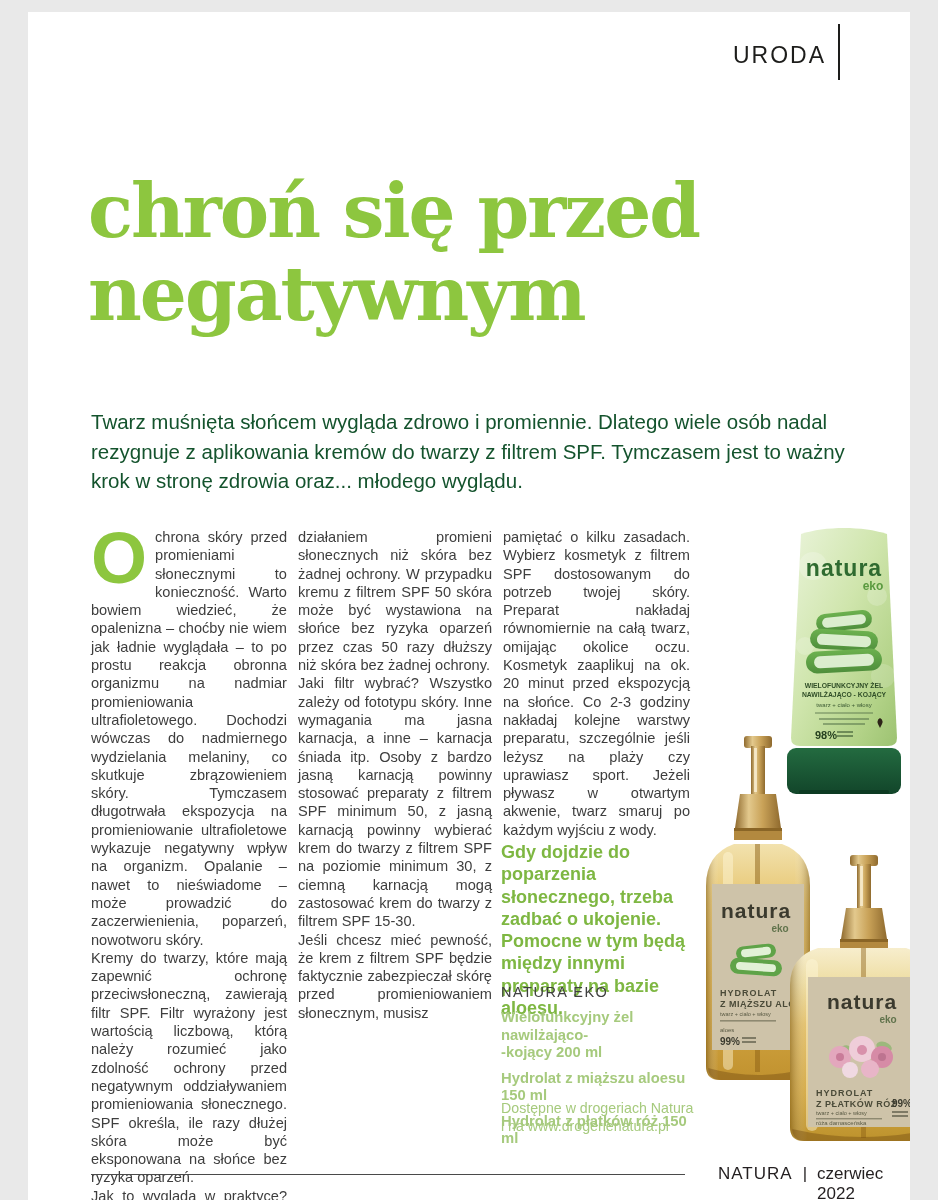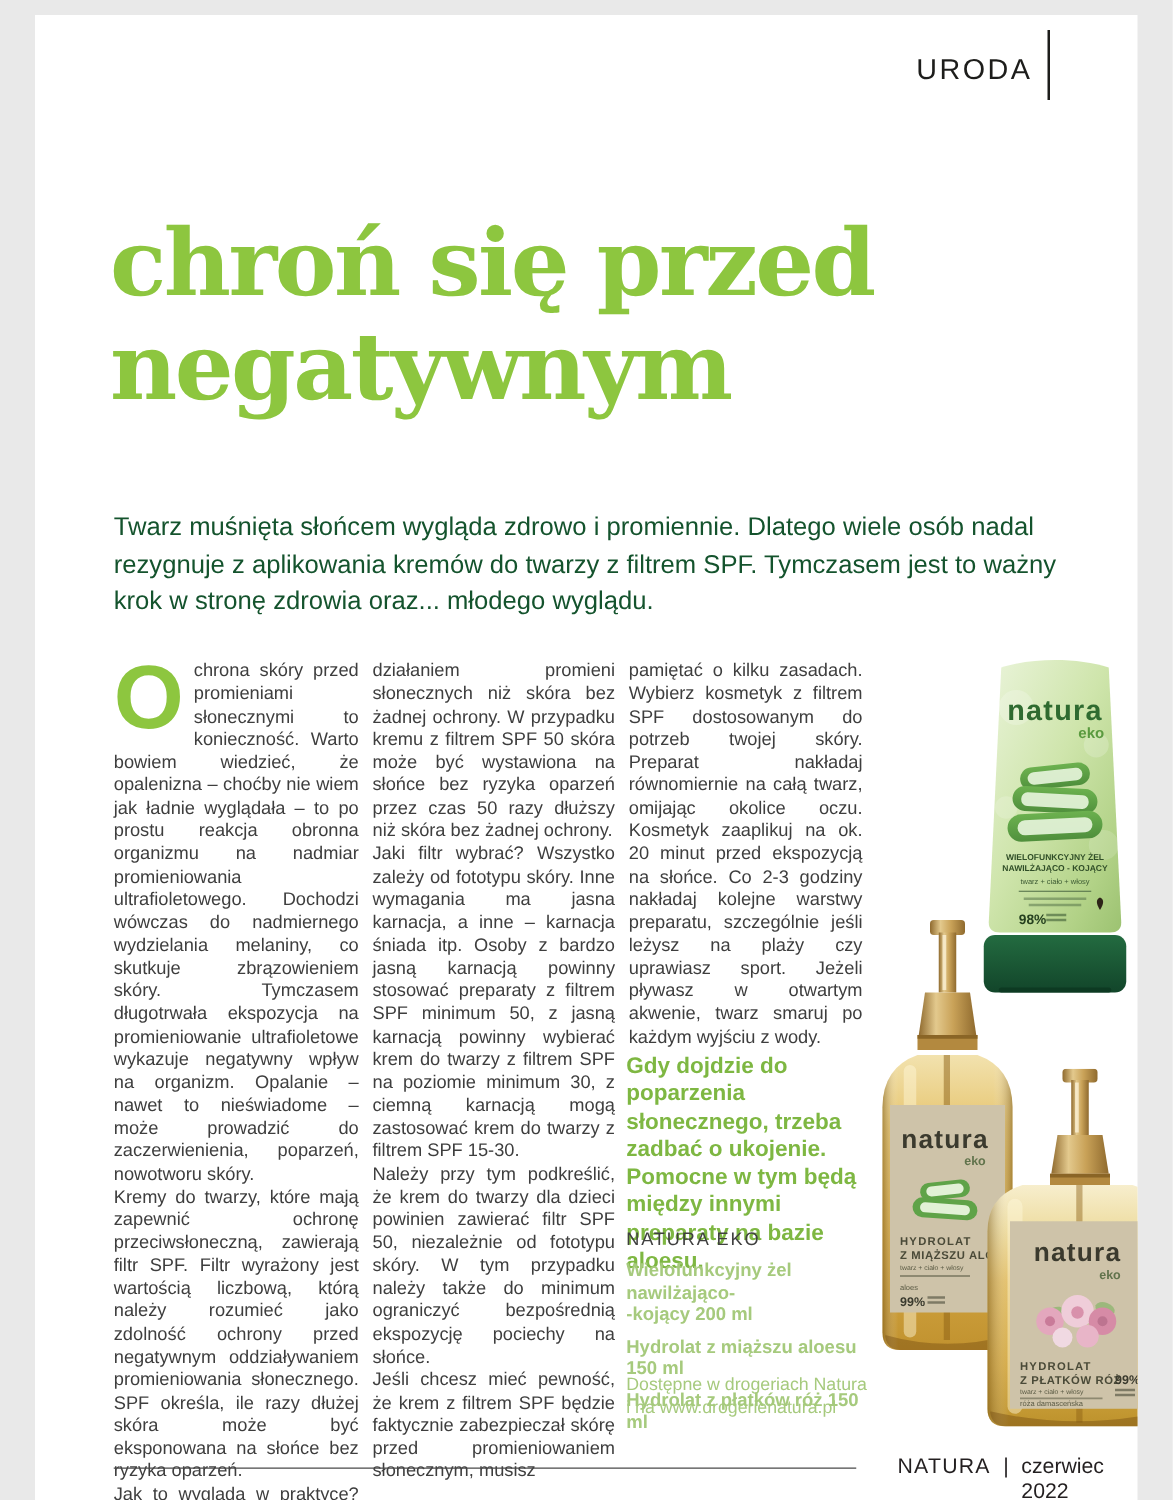--- a/index.html
+++ b/index.html
@@ -72,21 +72,20 @@
 
   <div class="columns">
     <div class="col col-1">
       <p><span class="dropcap">O</span><span>chrona skóry przed promieniami słonecznymi to konieczność. Warto bowiem wiedzieć, że opalenizna – choćby nie wiem jak ładnie wyglądała – to po prostu reakcja obronna organizmu na nadmiar promieniowania ultrafioletowego. Dochodzi wówczas do nadmiernego wydzielania melaniny, co skutkuje zbrązowieniem skóry. Tymczasem długotrwała ekspozycja na promieniowanie ultrafioletowe wykazuje negatywny wpływ na organizm. Opalanie – nawet to nieświadome – może prowadzić do zaczerwienienia, poparzeń, nowotworu skóry.</span></p>
       <p>Kremy do twarzy, które mają zapewnić ochronę przeciwsłoneczną, zawierają filtr SPF. Filtr wyrażony jest wartością liczbową, którą należy rozumieć jako zdolność ochrony przed negatywnym oddziaływaniem promieniowania słonecznego. SPF określa, ile razy dłużej skóra może być eksponowana na słońce bez ryzyka oparzeń.</p>
       <p>Jak to wygląda w praktyce? Krem do twarzy z filtrem SPF 15 oznacza, że skóra jest 15 razy dłużej chroniona przed</p>
     </div>
     <div class="col col-2">
       <p>działaniem promieni słonecznych niż skóra bez żadnej ochrony. W przypadku kremu z filtrem SPF 50 skóra może być wystawiona na słońce bez ryzyka oparzeń przez czas 50 razy dłuższy niż skóra bez żadnej ochrony.</p>
       <p>Jaki filtr wybrać? Wszystko zależy od fototypu skóry. Inne wymagania ma jasna karnacja, a inne – karnacja śniada itp. Osoby z bardzo jasną karnacją powinny stosować preparaty z filtrem SPF minimum 50, z jasną karnacją powinny wybierać krem do twarzy z filtrem SPF na poziomie minimum 30, z ciemną karnacją mogą zastosować krem do twarzy z filtrem SPF 15-30.</p>
-      <p>Należy przy tym podkreślić, że krem do twarzy dla dzieci powinien zawierać filtr SPF 50, niezależnie od fototypu skóry. W tym przypadku należy także do minimum ograniczyć bezpośrednią ekspozycję pociechy na słońce.</p>
       <p>Jeśli chcesz mieć pewność, że krem z filtrem SPF będzie faktycznie zabezpieczał skórę przed promieniowaniem słonecznym, musisz</p>
     </div>
     <div class="col col-3">
       <p>pamiętać o kilku zasadach. Wybierz kosmetyk z filtrem SPF dostosowanym do potrzeb twojej skóry. Preparat nakładaj równomiernie na całą twarz, omijając okolice oczu. Kosmetyk zaaplikuj na ok. 20 minut przed ekspozycją na słońce. Co 2-3 godziny nakładaj kolejne warstwy preparatu, szczególnie jeśli leżysz na plaży czy uprawiasz sport. Jeżeli pływasz w otwartym akwenie, twarz smaruj po każdym wyjściu z wody.</p>
     </div>
   </div>
 
   <div class="callout">Gdy dojdzie do poparzenia słonecznego, trzeba zadbać o ukojenie. Pomocne w tym będą między innymi preparaty na bazie aloesu.</div>
 
   <div class="brand-header">NATURA EKO</div>

